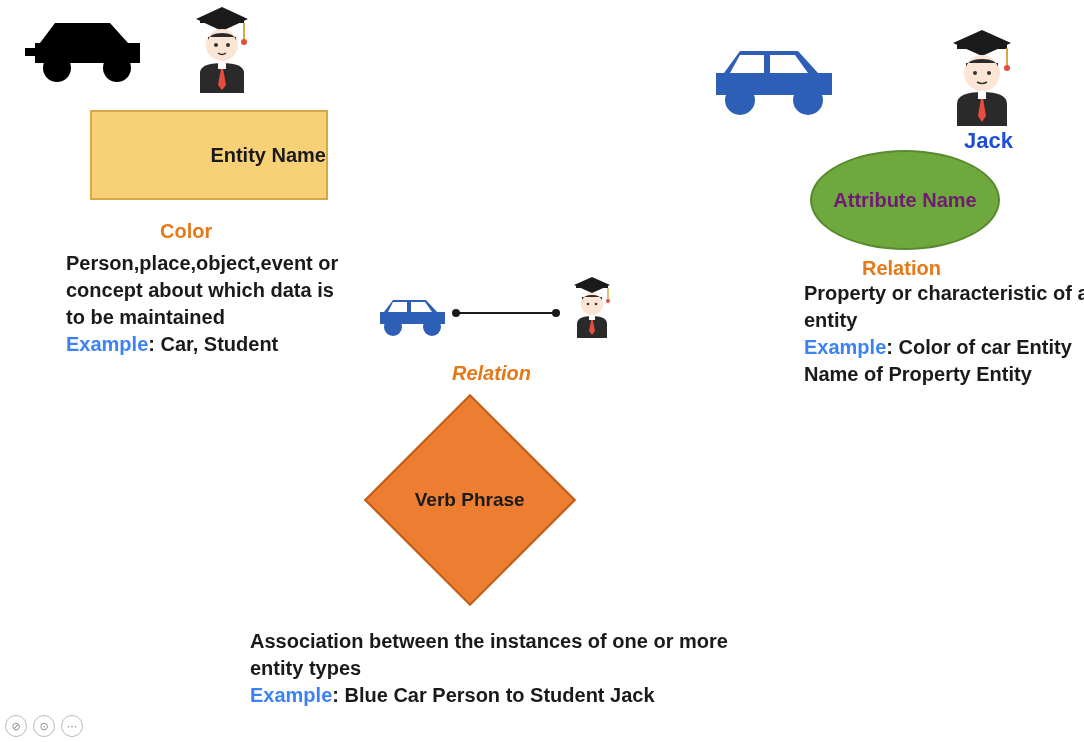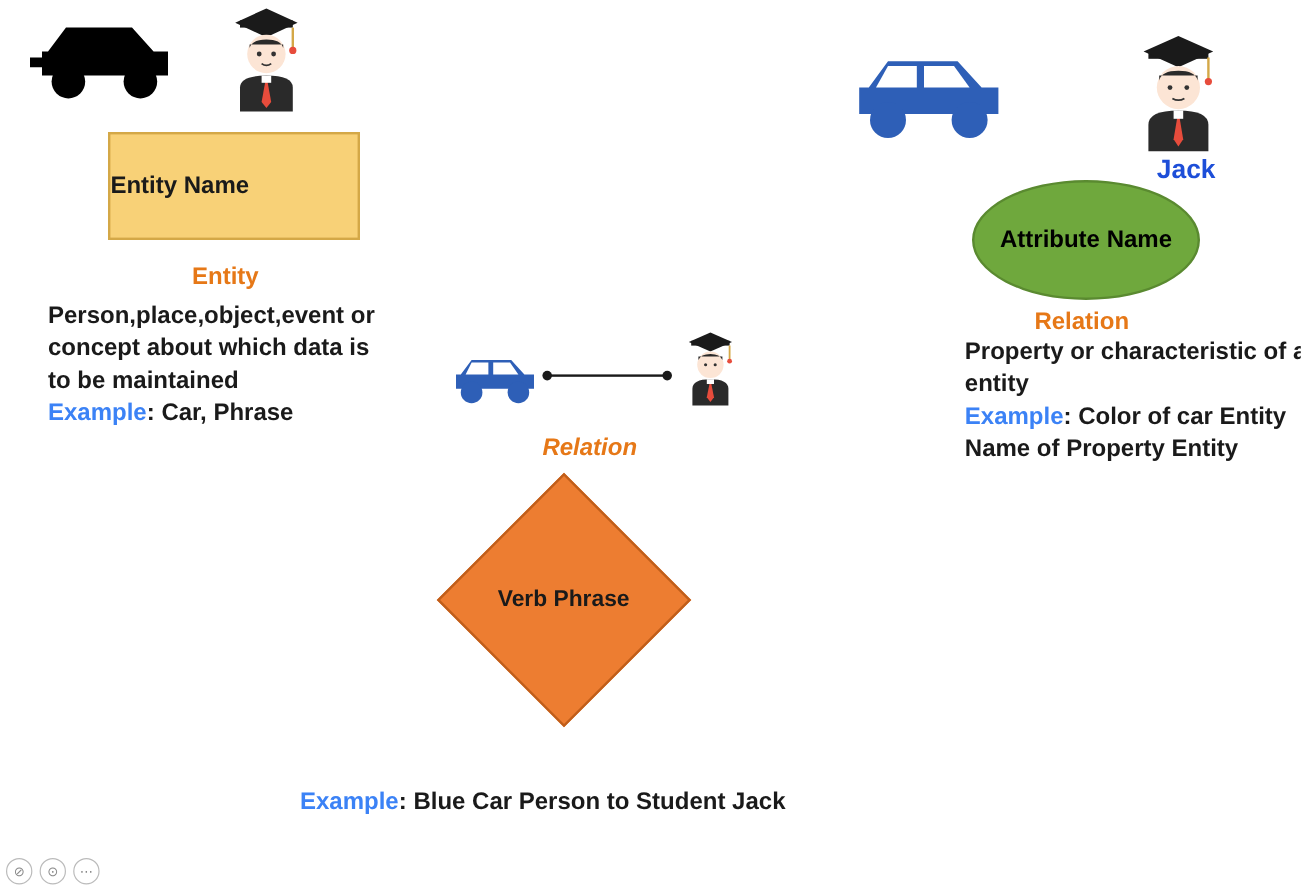--- a/index.html
+++ b/index.html
@@ -1,24 +1,24 @@
 <!DOCTYPE html>
 <html><head>
 <meta charset="utf-8">
 <style>
 * { margin: 0; padding: 0; box-sizing: border-box; }
 body { font-family: Arial, sans-serif; width: 1084px; height: 742px; position: relative; background: #fff; }
 .abs { position: absolute; }
-.entity-box { background: #f8d177; border: 2px solid #d4a847; width: 210px; height: 90px; display: flex; align-items: center; justify-content: flex-start; }
+.entity-box { background: #f8d177; border: 2px solid #d4a847; width: 238px; height: 90px; display: flex; align-items: center; justify-content: flex-end; }
 .entity-box-text { font-weight: bold; font-size: 20px; color: #1a1a1a; }
 .section-title { color: #e67817; font-weight: bold; font-size: 20px; }
 .desc-text { font-size: 20px; font-weight: 600; color: #1a1a1a; line-height: 1.35; }
 .example-label { color: #3b82f6; font-weight: bold; }
 .ellipse { background: #6fa83d; border: 2px solid #5a8a30; border-radius: 50%; width: 190px; height: 100px; display: flex; align-items: center; justify-content: center; }
-.ellipse-text { color: #000000; font-weight: bold; font-size: 20px; text-align: center; line-height: 1.2; }
+.ellipse-text { color: #701a75; font-weight: bold; font-size: 20px; text-align: center; line-height: 1.2; }
 .diamond { width: 150px; height: 150px; background: #ed7d31; border: 2px solid #c05e1a; transform: rotate(45deg); display: flex; align-items: center; justify-content: center; }
 .diamond-text { transform: rotate(-45deg); font-weight: bold; font-size: 19px; color: #1a1a1a; text-align: center; line-height: 1.2; }
 .jack-label { color: #1d4ed8; font-weight: bold; font-size: 22px; }
 .toolbar { position: absolute; left: 5px; bottom: 5px; display: flex; gap: 6px; }
 .toolbar-btn { width: 22px; height: 22px; border: 1px solid #bbb; border-radius: 50%; display: flex; align-items: center; justify-content: center; background: #fff; font-size: 11px; color: #888; cursor: pointer; }
 </style>
 </head>
 <body>
 
 <div class="abs" style="left:20px; top:8px;">
@@ -47,25 +47,25 @@
         <polygon points="42,58 38,80 42,85 46,80" fill="#e74c3c"></polygon>
         <rect x="38" y="58" width="8" height="6" fill="#fff"></rect>
       </g>
     </svg>
 </div>
 
 <div class="abs entity-box" style="left:90px; top:110px;">
   <span class="entity-box-text">Entity Name</span>
 </div>
 
-<div class="abs section-title" style="left:160px; top:220px;">Entity</div>
+<div class="abs section-title" style="left:160px; top:220px;">Color</div>
 
-<div class="abs desc-text" style="left:40px; top:250px; width:290px;">
+<div class="abs desc-text" style="left:66px; top:250px; width:290px;">
   <span>Person,place,object,event or concept about which data is to be maintained</span><br>
-  <span class="example-label">Example</span><span>: Car, Phrase</span>
+  <span class="example-label">Example</span><span>: Car, Student</span>
 </div>
 
 <div class="abs" style="left:700px; top:35px;">
   <svg width="150" height="90" viewBox="0 0 150 90">
       <g fill="#2e5fb7">
         <path d="M24 38 L40 16 L98 16 L118 38 L132 38 L132 60 L16 60 L16 38 Z"></path>
         <path d="M40 20 L64 20 L64 38 L30 38 Z" fill="#fff"></path>
         <path d="M70 20 L95 20 L108 38 L70 38 Z" fill="#fff"></path>
         <circle cx="40" cy="65" r="15"></circle>
         <circle cx="108" cy="65" r="15"></circle>
@@ -137,21 +137,21 @@
 
 <div class="abs section-title" style="left:452px; top:362px;font-style:italic;">Relation</div>
 
 <div class="abs" style="left:395px; top:425px;">
   <div class="diamond">
     <span class="diamond-text">Verb Phrase</span>
   </div>
 </div>
 
 <div class="abs desc-text" style="left:250px; top:628px; width:490px;">
-  <br>
+  <span>Association between the instances of one or more entity types</span><br>
   <span class="example-label">Example</span><span>: Blue Car Person to Student Jack</span>
 </div>
 
 <div class="toolbar">
   <div class="toolbar-btn">⊘</div>
   <div class="toolbar-btn">⊙</div>
   <div class="toolbar-btn">⋯</div>
 </div>
 
 </body></html>

